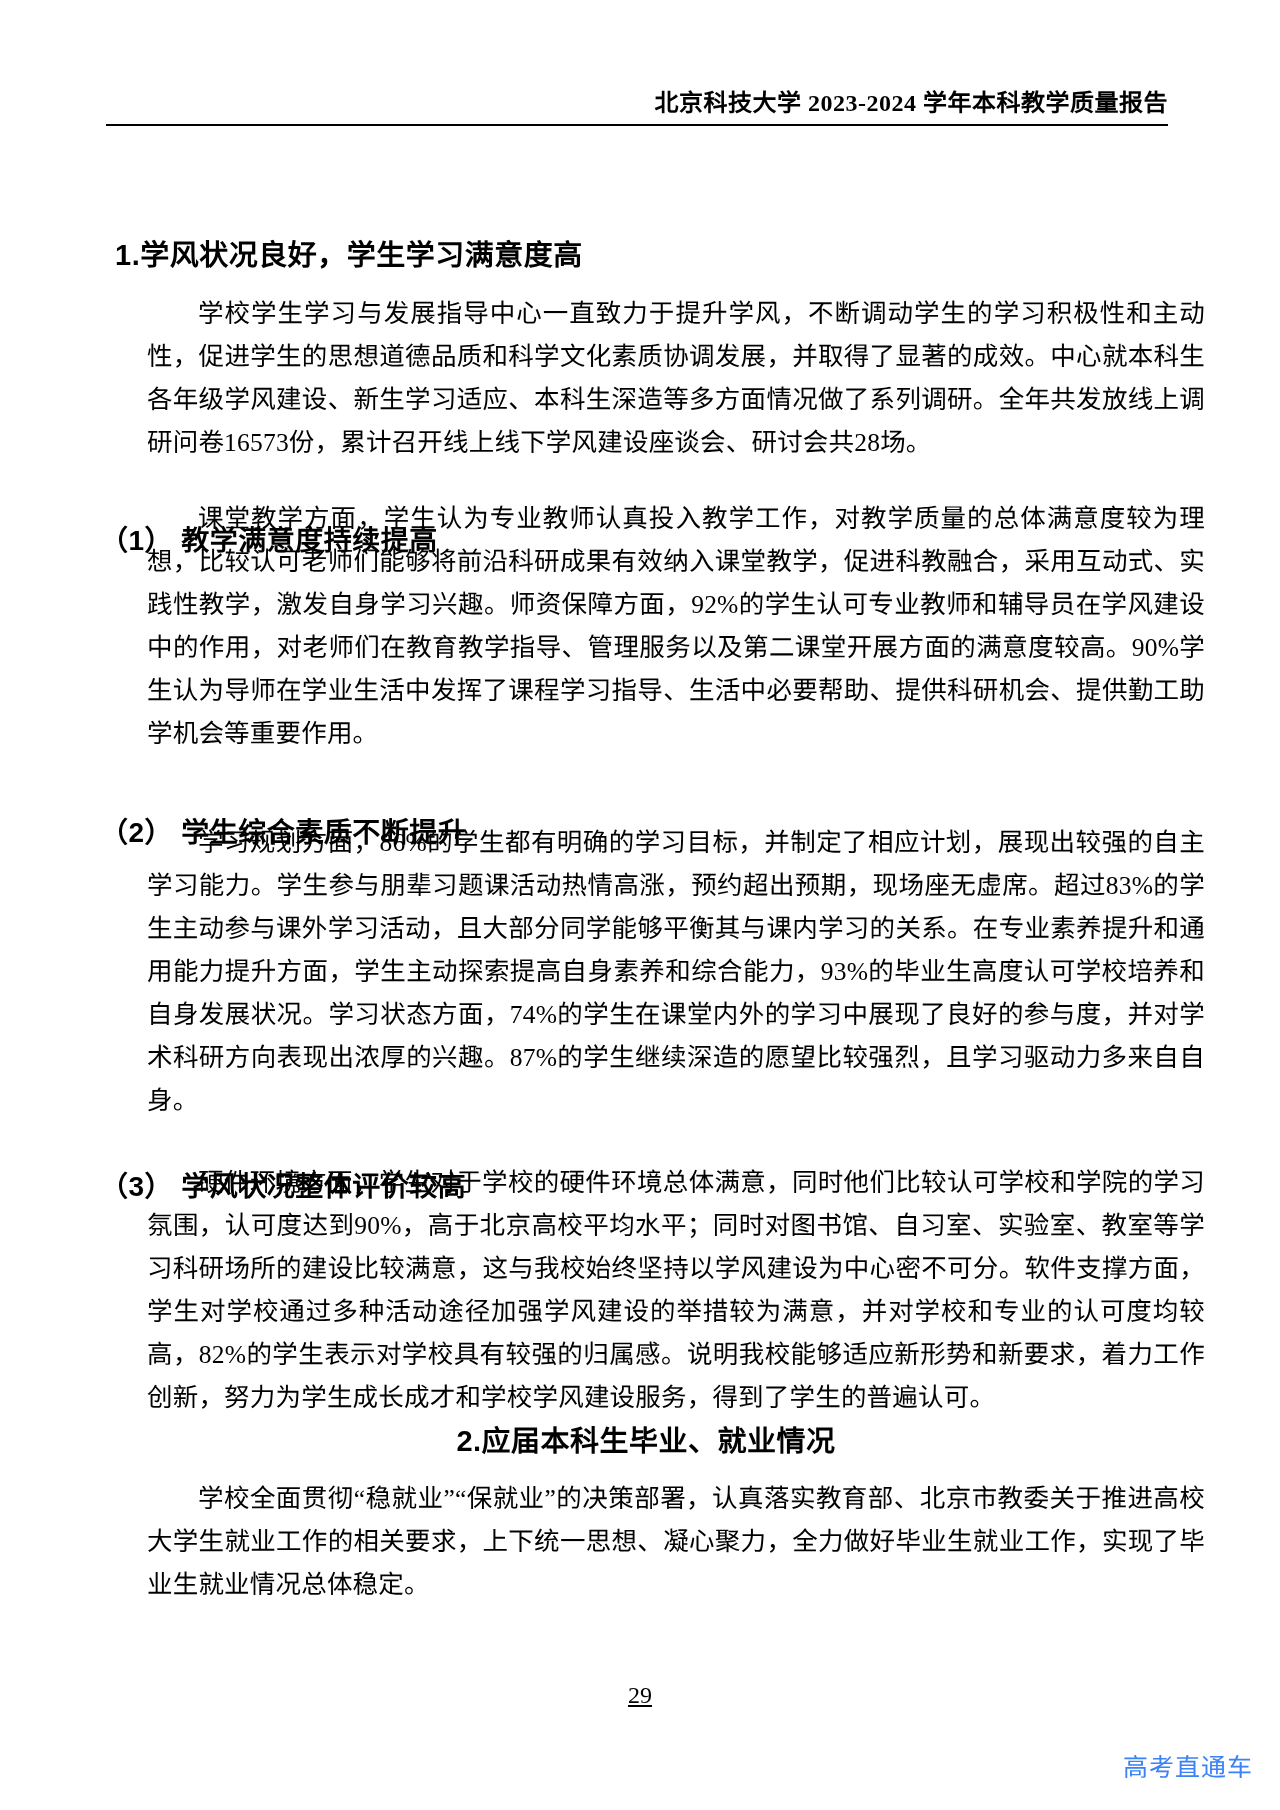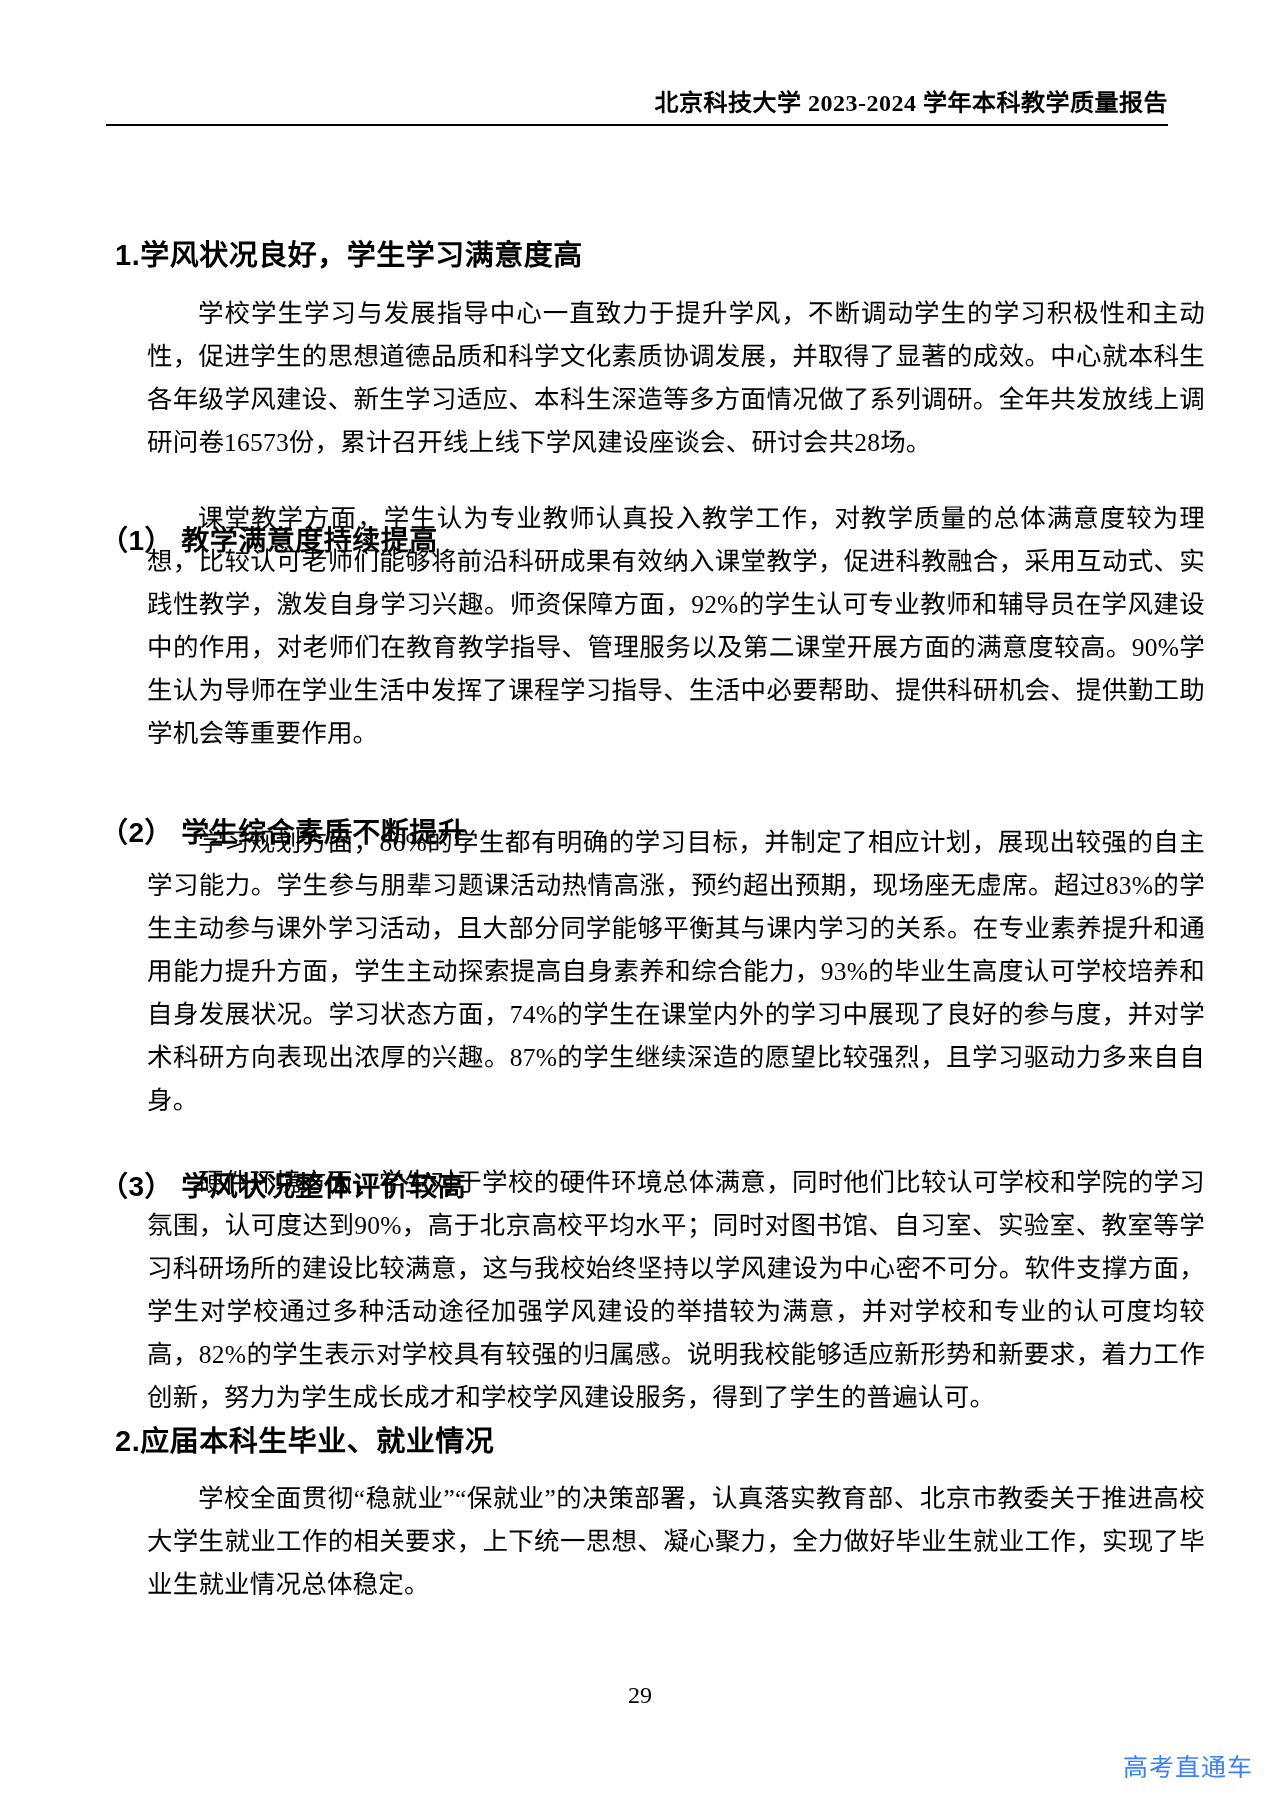--- a/index.html
+++ b/index.html
@@ -75,30 +75,31 @@
     margin-left: 37px;
   }
   .h2-1 { top: 236px; }
   .p-1  { top: 292px; }
   .h3-1 { top: 481px; }
   .p-2  { top: 497px; }
   .h3-2 { top: 773px; }
   .p-3  { top: 821px; }
   .h3-3 { top: 1127px; }
   .p-4  { top: 1161px; }
-  .h2-2 { top: 1422px; }
+  .h2-2 { top: 1422px; text-align: center; }
   .p-5  { top: 1477px; }
 
   .page-number {
     top: 1680px;
     left: 0;
     width: 1280px;
     text-align: center;
     font-size: 24px;
     line-height: 30px;
+    text-decoration: underline;
   }
   .watermark {
     top: 1752px;
     right: 27px;
     font-size: 25px;
     line-height: 30px;
     color: #3b82f6;
     font-family: "Liberation Sans", "DejaVu Sans", sans-serif;
     font-weight: normal;
     letter-spacing: 1px;

